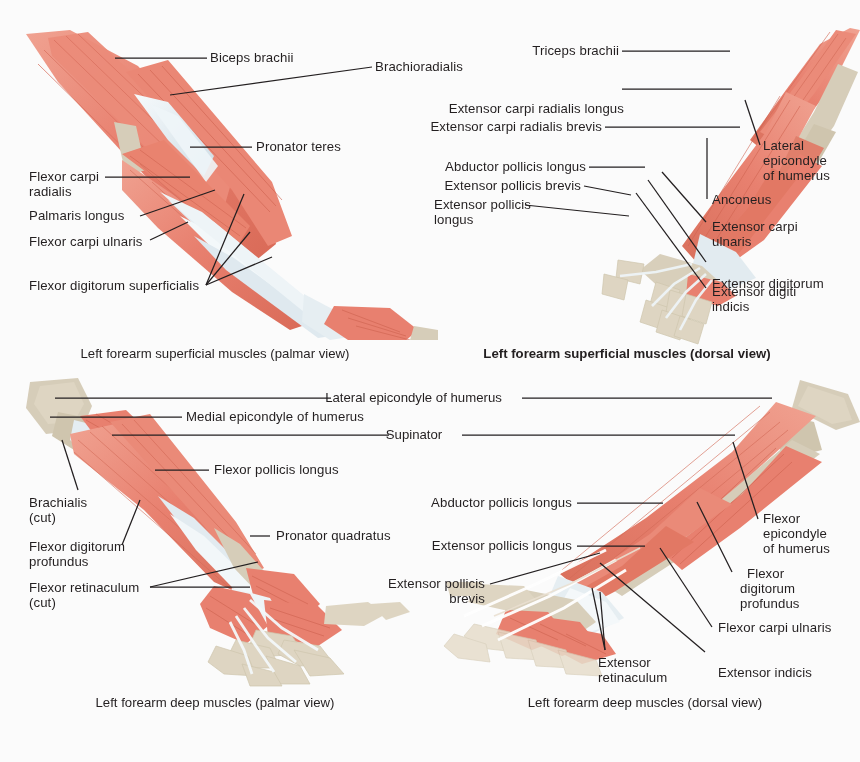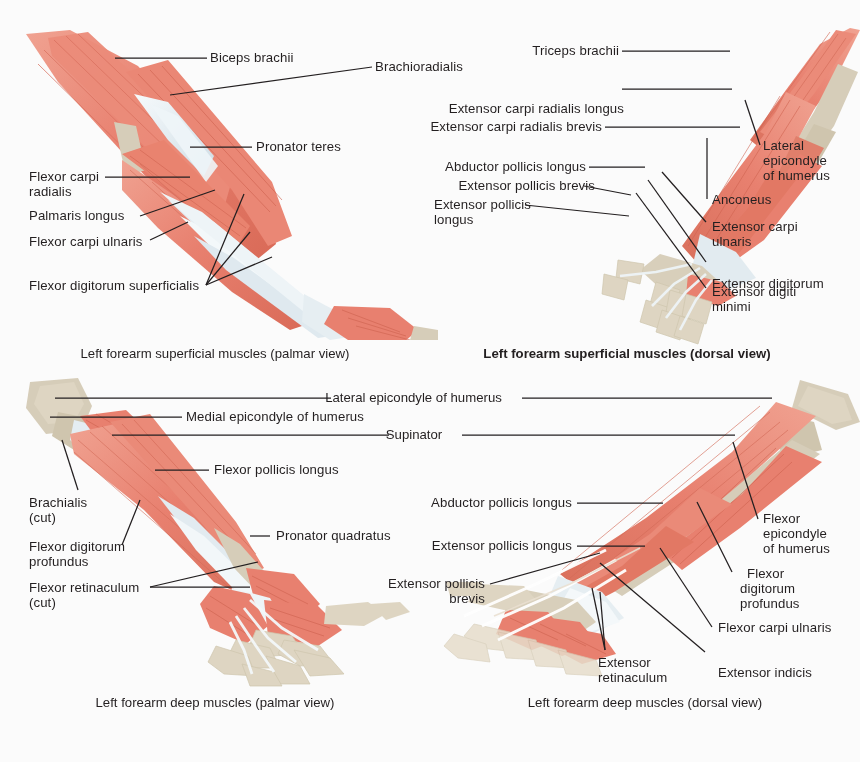--- a/index.html
+++ b/index.html
@@ -380,33 +380,33 @@
   <div class="lbl" style="left:29px;top:184px;">radialis</div>
   <div class="lbl" style="left:29px;top:208px;">Palmaris longus</div>
   <div class="lbl" style="left:29px;top:234px;">Flexor carpi ulnaris</div>
   <div class="lbl" style="left:29px;top:278px;">Flexor digitorum superficialis</div>
   <div class="caption" style="left:0px;top:346px;width:430px;">Left forearm superficial muscles (palmar view)</div>
 
   <div class="lbl r" style="left:381px;top:43px;width:238px;">Triceps brachii</div>
   <div class="lbl r" style="left:386px;top:81px;width:238px;margin-top:20px;">Extensor carpi radialis longus</div>
   <div class="lbl r" style="left:364px;top:119px;width:238px;">Extensor carpi radialis brevis</div>
   <div class="lbl r" style="left:348px;top:159px;width:238px;">Abductor pollicis longus</div>
-  <div class="lbl r" style="left:357px;top:178px;width:238px;">Extensor pollicis brevis</div>
+  <div class="lbl r" style="left:343px;top:178px;width:238px;">Extensor pollicis brevis</div>
   <div class="lbl" style="left:434px;top:197px;">Extensor pollicis</div>
   <div class="lbl" style="left:434px;top:212px;">longus</div>
 
   <div class="lbl" style="left:763px;top:138px;">Lateral</div>
   <div class="lbl" style="left:763px;top:153px;">epicondyle</div>
   <div class="lbl" style="left:763px;top:168px;">of humerus</div>
   <div class="lbl" style="left:712px;top:192px;">Anconeus</div>
   <div class="lbl" style="left:712px;top:219px;">Extensor carpi</div>
   <div class="lbl" style="left:712px;top:234px;">ulnaris</div>
   <div class="lbl" style="left:712px;top:276px;">Extensor digitorum</div>
   <div class="lbl" style="left:712px;top:284px;">Extensor digiti</div>
-  <div class="lbl" style="left:712px;top:299px;">minimi</div>
+  <div class="lbl" style="left:712px;top:299px;">indicis</div>
   <div class="caption" style="left:412px;top:346px;width:430px;font-weight:bold;">Left forearm superficial muscles (dorsal view)</div>
 
   <div class="caption" style="left:0px;top:390px;width:827px;">Lateral epicondyle of humerus</div>
   <div class="lbl" style="left:186px;top:409px;">Medial epicondyle of humerus</div>
   <div class="caption" style="left:0px;top:427px;width:828px;">Supinator</div>
   <div class="lbl" style="left:214px;top:462px;">Flexor pollicis longus</div>
   <div class="lbl" style="left:29px;top:495px;">Brachialis</div>
   <div class="lbl" style="left:29px;top:510px;">(cut)</div>
   <div class="lbl" style="left:29px;top:539px;">Flexor digitorum</div>
   <div class="lbl" style="left:29px;top:554px;">profundus</div>

